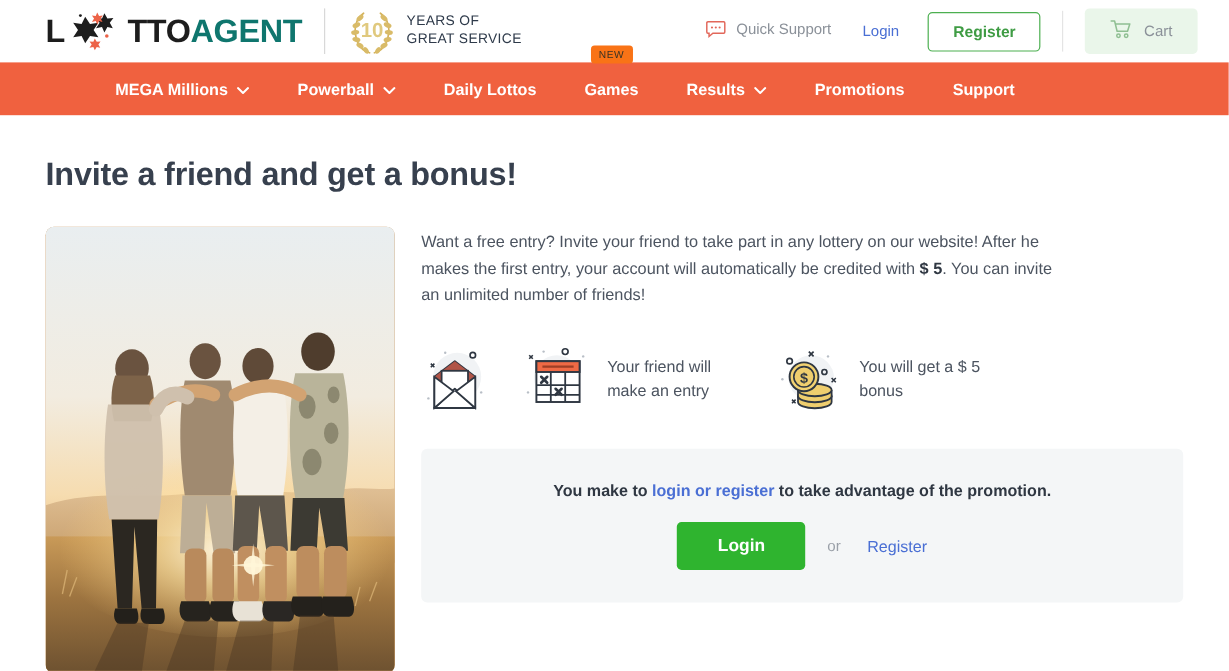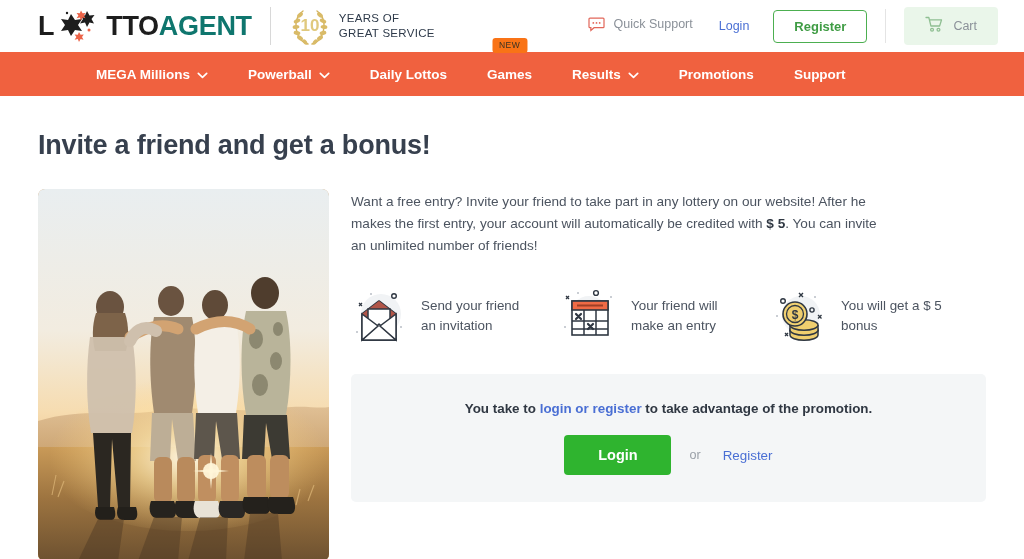--- a/index.html
+++ b/index.html
@@ -511,21 +511,20 @@
               <path d="M11 53 L28 37 L45 53 Z" fill="#ffffff" stroke="#2f3742" stroke-width="1.6" stroke-linejoin="round"></path>
               <path d="M11 27 L11 53 L27 39 Z" fill="#ffffff" stroke="#2f3742" stroke-width="1.5"></path>
               <path d="M45 27 L45 53 L29 39 Z" fill="#ffffff" stroke="#2f3742" stroke-width="1.5"></path>
               <circle cx="43" cy="9" r="2.3" fill="none" stroke="#2f3742" stroke-width="1.4"></circle>
               <path d="M8 16 l3 3 M11 16 l-3 3" stroke="#2f3742" stroke-width="1.3"></path>
               <circle cx="20" cy="7" r="1" fill="#b8bec6"></circle>
               <circle cx="50" cy="40" r="1" fill="#b8bec6"></circle>
               <circle cx="6" cy="45" r="1" fill="#b8bec6"></circle>
             </svg>
           </span>
-          <span class="step-text">Send your friend an invitation</span>
         </div>
 
         <div class="step">
           <span class="step-icon">
             <svg viewBox="0 0 57 57" width="57" height="57" aria-hidden="true">
               <circle cx="28" cy="28" r="19" fill="#f1f3f5"></circle>
               <rect x="11" y="14" width="36" height="34" fill="#ffffff" stroke="#2f3742" stroke-width="1.6"></rect>
               <rect x="11" y="14" width="36" height="9" fill="#ef6a45" stroke="#2f3742" stroke-width="1.6"></rect>
               <path d="M16 18.5 H42" stroke="#9e3f26" stroke-width="2"></path>
               <path d="M11 34 H47 M11 42 H47 M23 23 V48 M35 23 V48" stroke="#2f3742" stroke-width="1.5"></path>
@@ -563,21 +562,21 @@
               <circle cx="6" cy="29" r="1" fill="#b8bec6"></circle>
             </svg>
           </span>
           <span class="step-text">You will get a $ 5 bonus</span>
         </div>
 
       </div>
 
       <div class="promo-box">
         <div class="promo-line">
-          <span>You take to </span><a href="#">login or register</a><span> to take advantage of the promotion.</span>
+          <span>You make to </span><a href="#">login or register</a><span> to take advantage of the promotion.</span>
         </div>
         <div class="promo-actions">
           <button class="login-btn">Login</button>
           <span class="or-text">or</span>
           <a class="register-link" href="#">Register</a>
         </div>
       </div>
 
     </div>
   </div>

